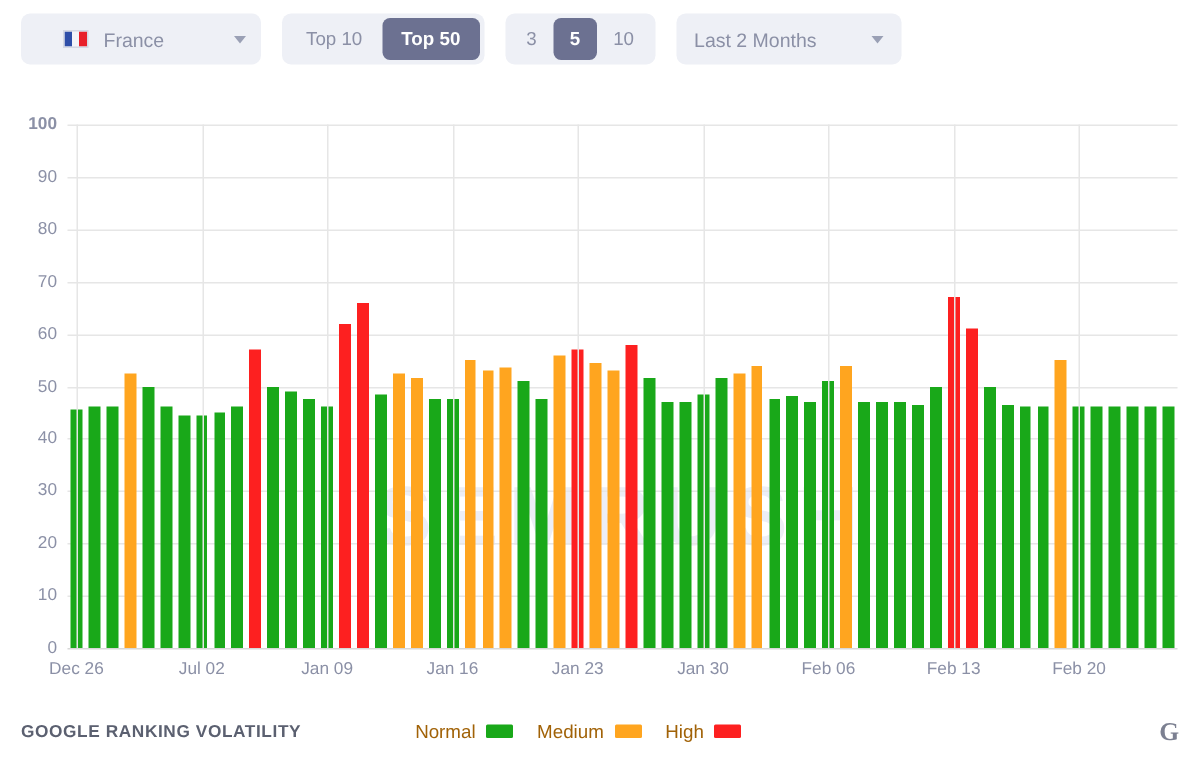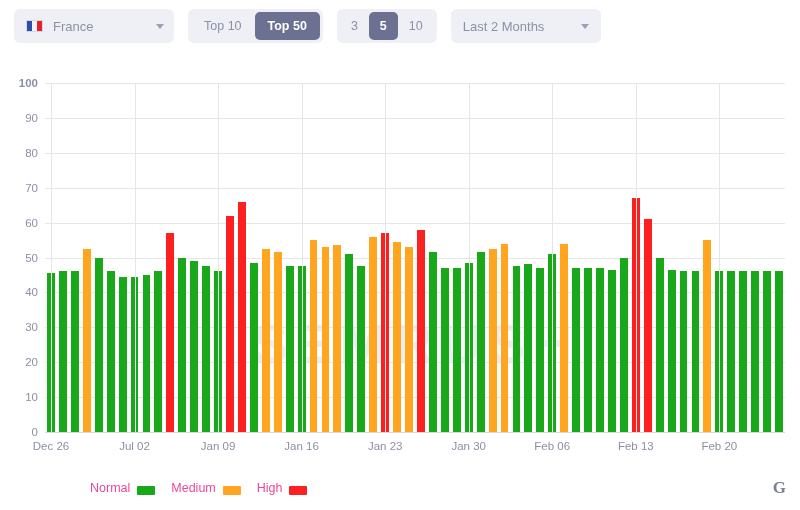--- a/index.html
+++ b/index.html
@@ -32,21 +32,21 @@
     background: #eef0f6;
     border-radius: 6px;
     height: 34px;
     display: flex;
     align-items: center;
   }
 
   
   .country-select {
     width: 160px;
-    padding: 0 10px 0 12px;
+    padding: 0 10px 0 28px;
     justify-content: flex-start;
     gap: 10px;
     cursor: pointer;
     position: relative;
   }
   .flag {
     width: 17px; height: 12px;
     display: inline-block;
     border: 1px solid #d4d8e4;
     background: linear-gradient(to right,
@@ -198,24 +198,24 @@
     white-space: nowrap;
   }
   .legend {
     display: flex;
     align-items: center;
     gap: 16px;
     margin-left: 76px;
   }
   .legend-item {
     display: flex;
-    align-items: flex-end;
+    align-items: center;
     gap: 7px;
     font-size: 12.5px;
-    color: #ec4899;
+    color: #a16207;
   }
   .swatch {
     width: 18px; height: 9px;
     display: inline-block;
     border-radius: 1px;
   }
   .gupdates {
     margin-left: auto;
     display: flex;
     align-items: center;
@@ -371,20 +371,21 @@
         <div class="xlabel" style="left: 301.613px;">Jan 16</div>
         <div class="xlabel" style="left: 385.161px;">Jan 23</div>
         <div class="xlabel" style="left: 468.71px;">Jan 30</div>
         <div class="xlabel" style="left: 552.258px;">Feb 06</div>
         <div class="xlabel" style="left: 635.806px;">Feb 13</div>
         <div class="xlabel" style="left: 719.355px;">Feb 20</div>
       </div>
   </div>
 
   <div class="footer">
+    <div class="footer-title">GOOGLE RANKING VOLATILITY</div>
 
     <div class="legend">
       <div class="legend-item">
         <span>Normal</span>
         <span class="swatch" id="sw0" style="background: rgb(25, 168, 25);"></span>
       </div>
       <div class="legend-item">
         <span>Medium</span>
         <span class="swatch" id="sw1" style="background: rgb(255, 165, 31);"></span>
       </div>

